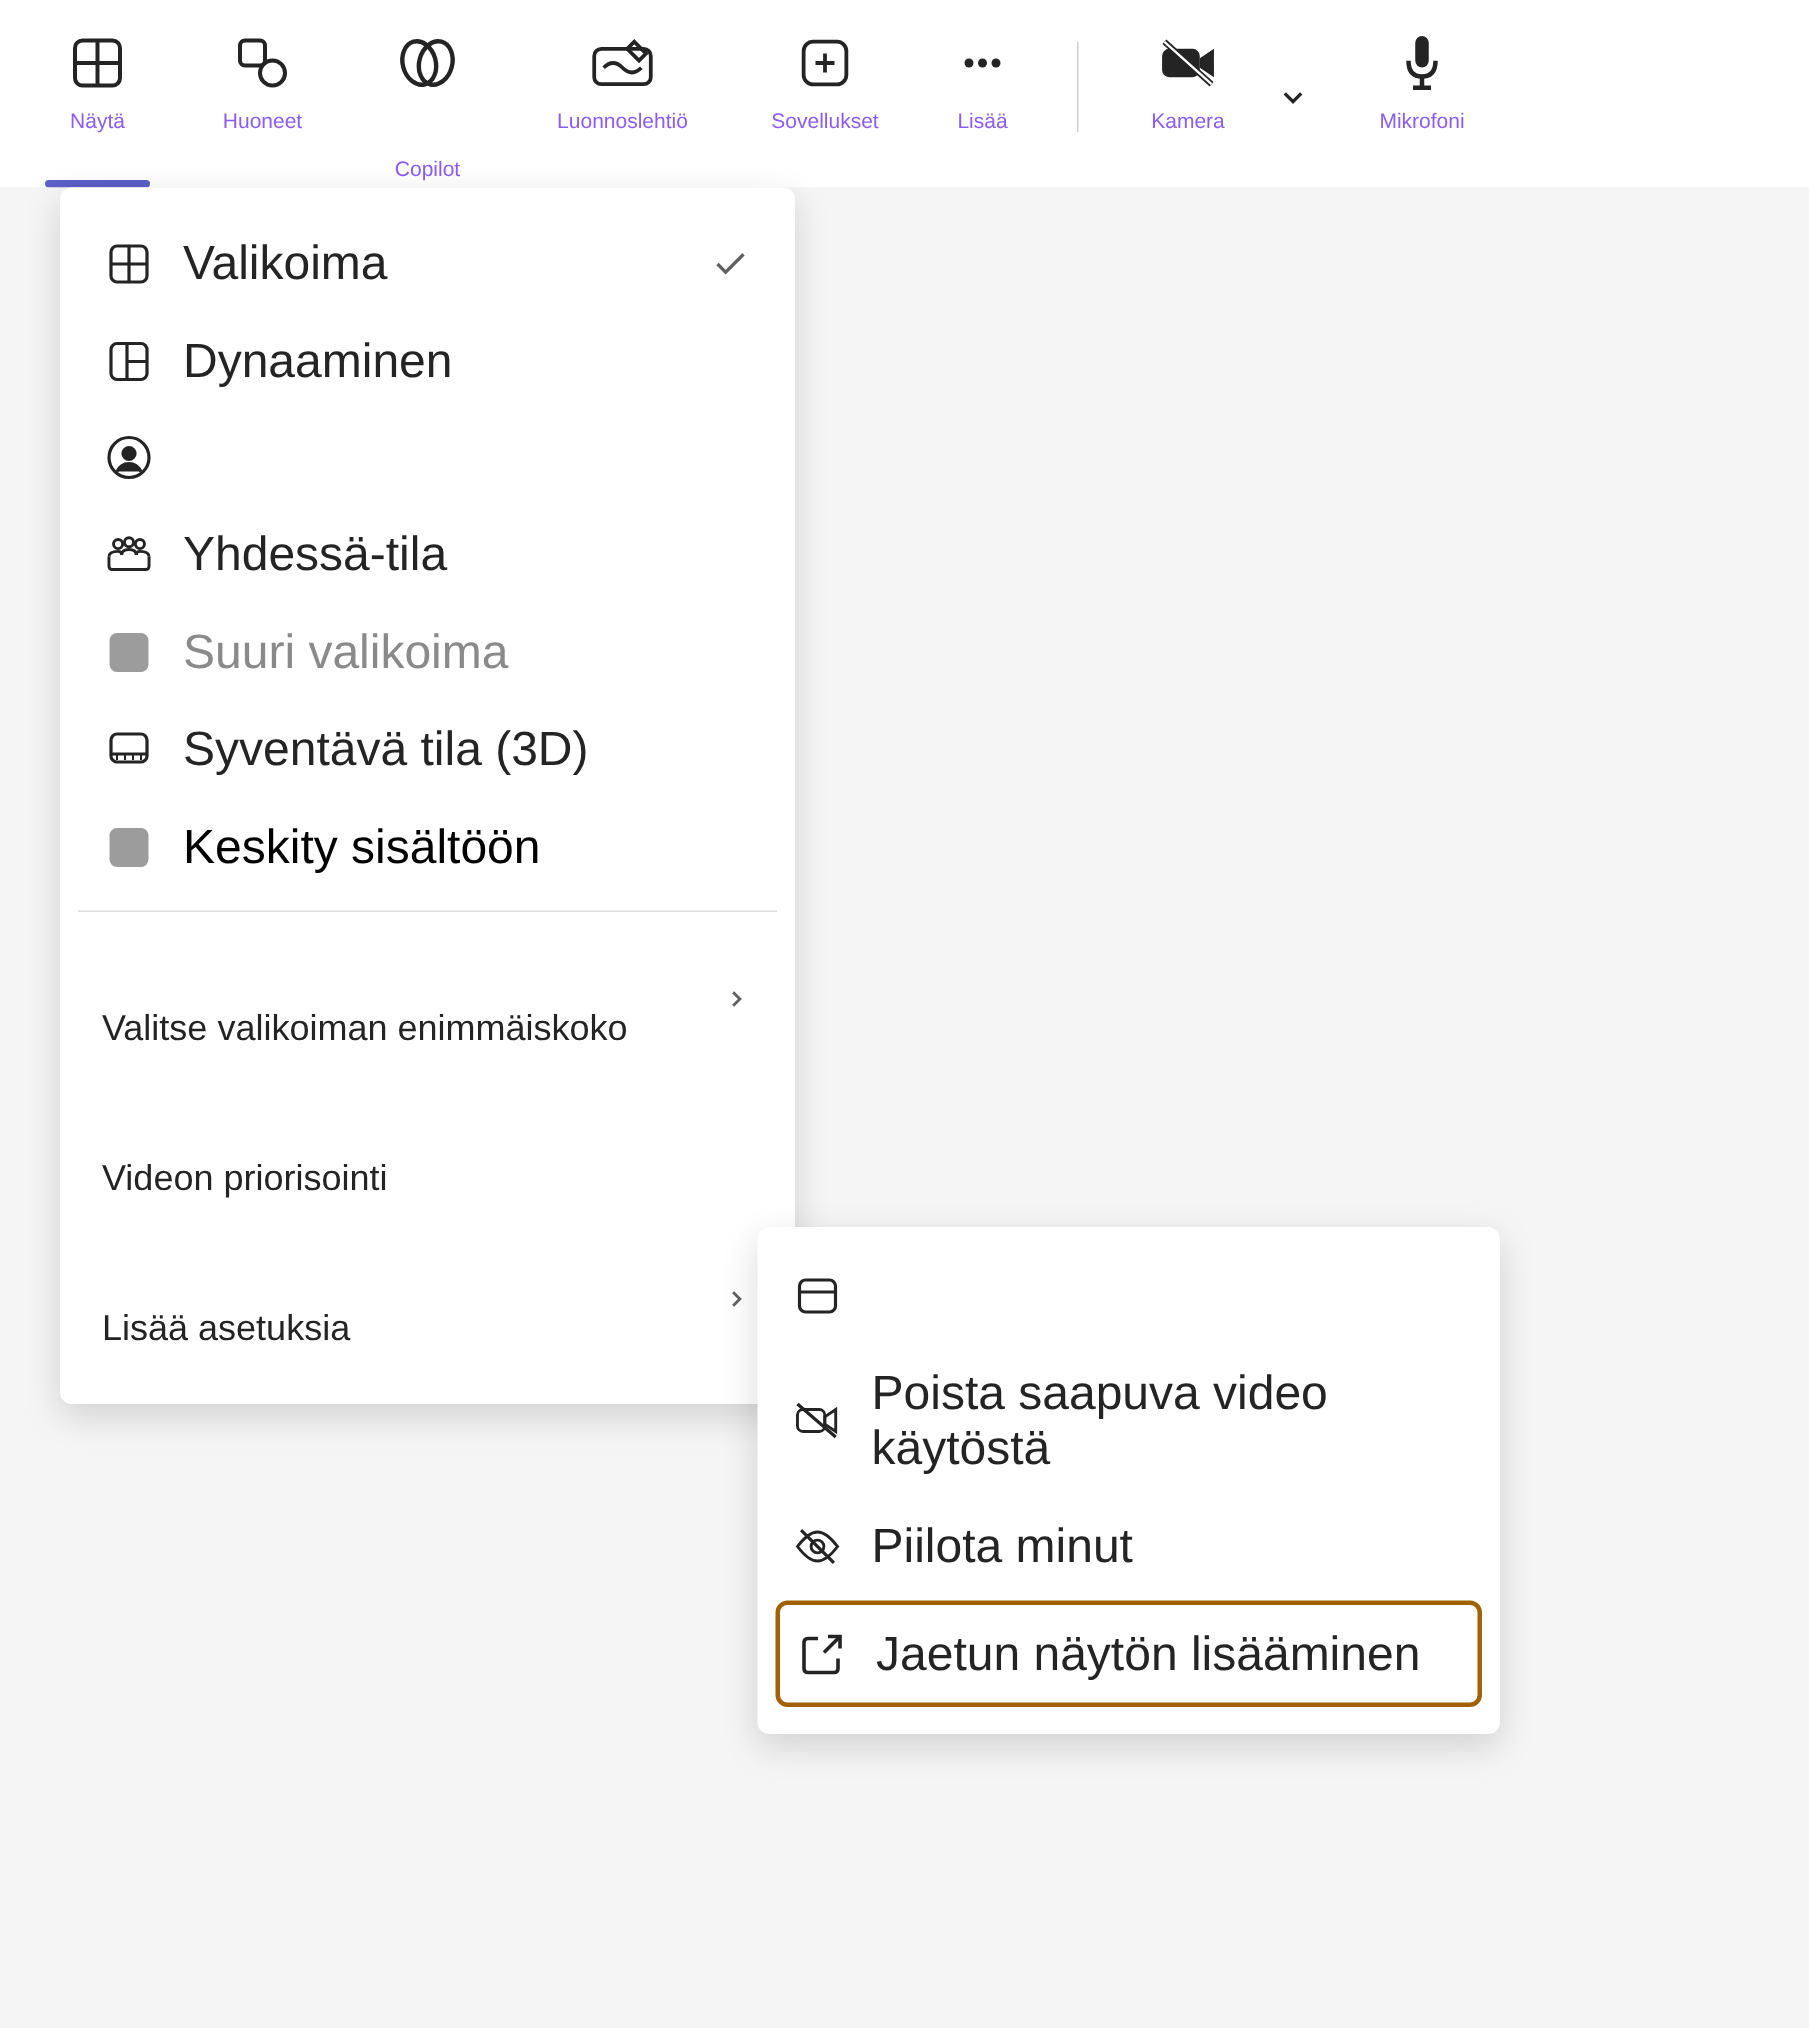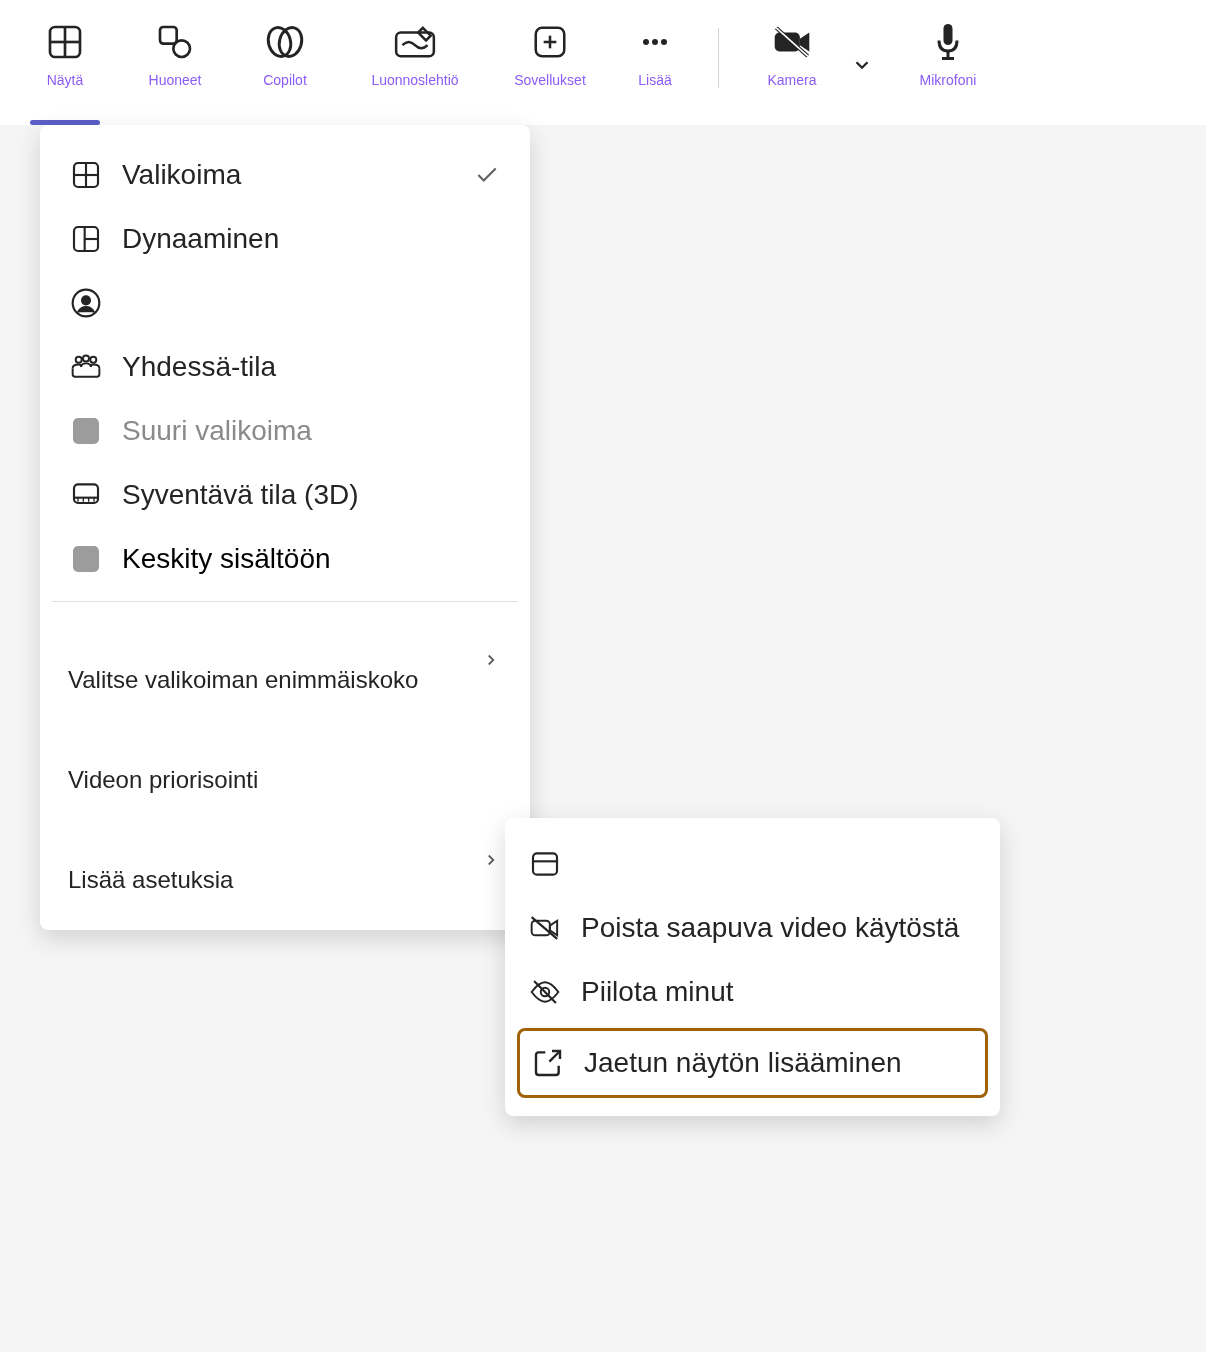--- a/index.html
+++ b/index.html
@@ -95,21 +95,21 @@
     .menu-item .mi-icon {
       width: 36px;
       height: 36px;
       display: flex;
       align-items: center;
       justify-content: center;
       margin-right: 18px;
       flex-shrink: 0;
     }
     .menu-item .mi-label {
-      font-size: 28px;
+      font-size: 32px;
       color: #242424;
       flex: 1;
     }
     .menu-item.muted .mi-label { color: #616161; }
     .menu-item.muted svg { stroke: #9c9c9c; fill: #9c9c9c; }
     .menu-item .check {
       width: 30px;
       display: flex;
       justify-content: center;
     }
@@ -171,21 +171,21 @@
   <div class="toolbar-item" style="min-width:110px;">
     <div class="icon-wrap">
       <svg width="40" height="40" viewBox="0 0 24 24" fill="none" stroke="#242424" stroke-width="1.6">
           <rect x="3" y="3" width="10" height="10" rx="2"></rect>
           <rect x="11" y="11" width="10" height="10" rx="5"></rect>
         </svg>
     </div>
     <span class="label">Huoneet</span>
   </div>
 
-  <div class="toolbar-item" style="min-width:110px;">
+  <div class="toolbar-item" style="min-width:110px;gap:32px;">
     <div class="icon-wrap">
       <svg width="44" height="44" viewBox="0 0 24 24" fill="none" stroke="#242424" stroke-width="1.6">
           <ellipse cx="9" cy="12" rx="6" ry="8" transform="rotate(-15 9 12)"></ellipse>
           <ellipse cx="15" cy="12" rx="6" ry="8" transform="rotate(15 15 12)"></ellipse>
         </svg>
     </div>
     <span class="label">Copilot</span>
   </div>
 
   <div class="toolbar-item" style="min-width:150px;">

